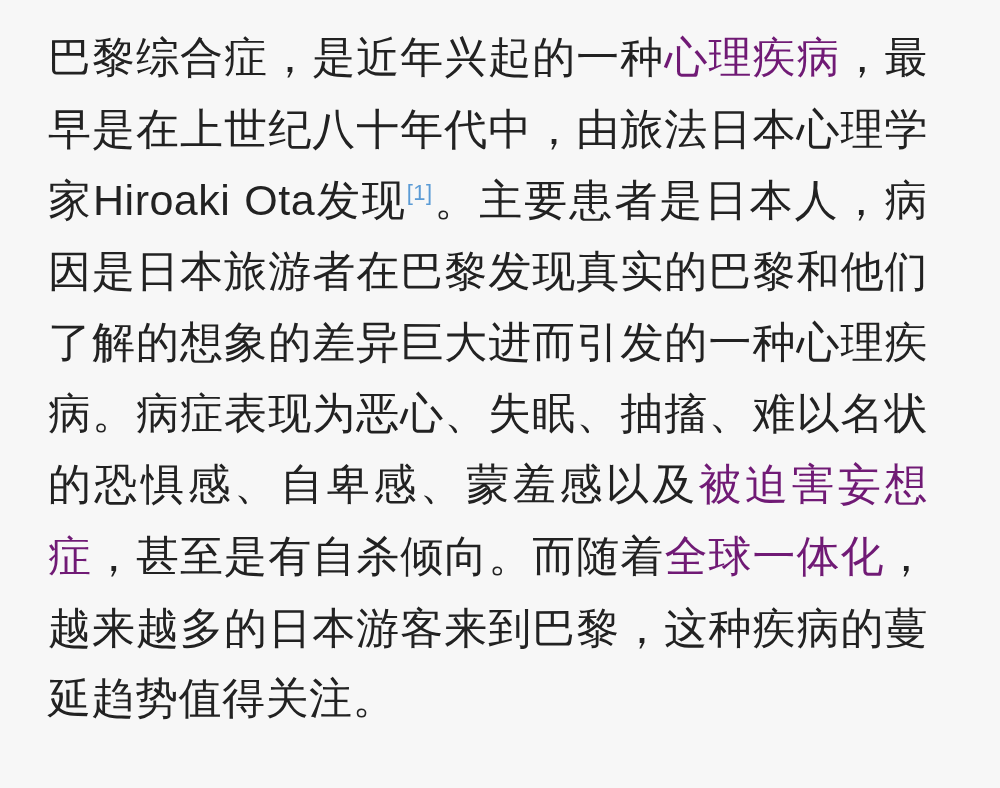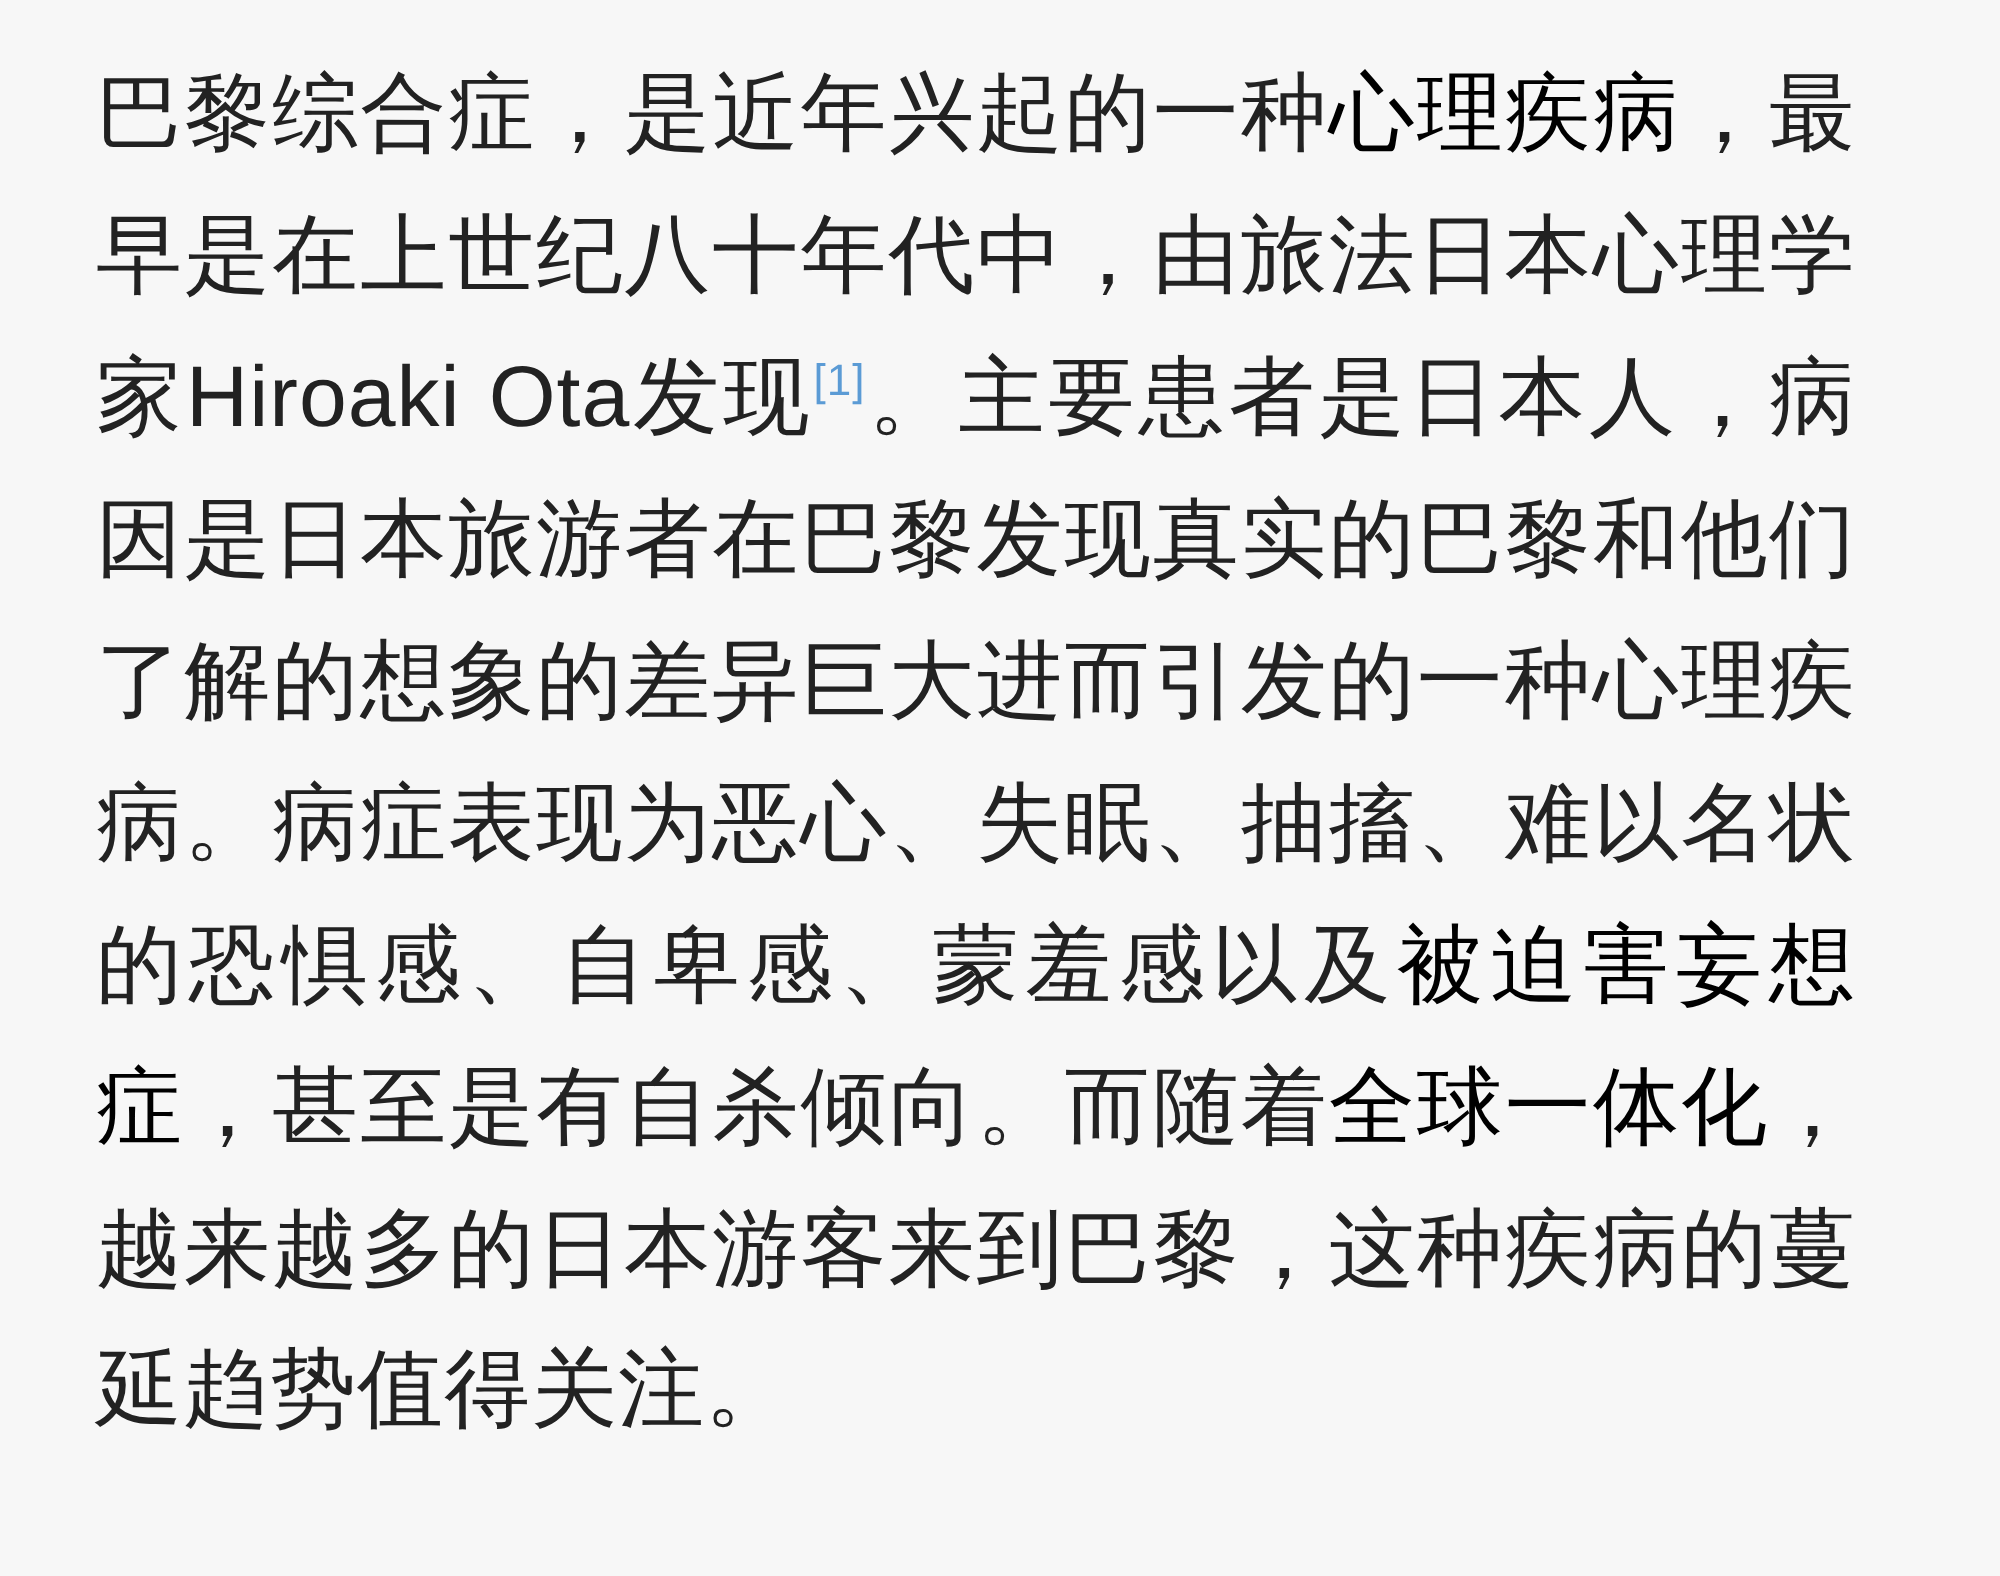--- a/index.html
+++ b/index.html
@@ -29,23 +29,24 @@
     line-height: 1.65;
     color: #222222;
     letter-spacing: 0.5px;
     text-align: justify;
     text-justify: inter-ideograph;
   }
   .article-body p {
     margin: 0;
   }
   .link {
-    color: #000000;
+    color: #701a75;
     text-decoration: none;
     cursor: pointer;
+    font-family: Liberation Serif, serif;
   }
   .ref {
     font-size: 22px;
     vertical-align: super;
     color: #5b9bd5;
     cursor: pointer;
   }
   .latin {
     font-family: "Liberation Sans", "DejaVu Sans", sans-serif;
     margin-top: 45px;

